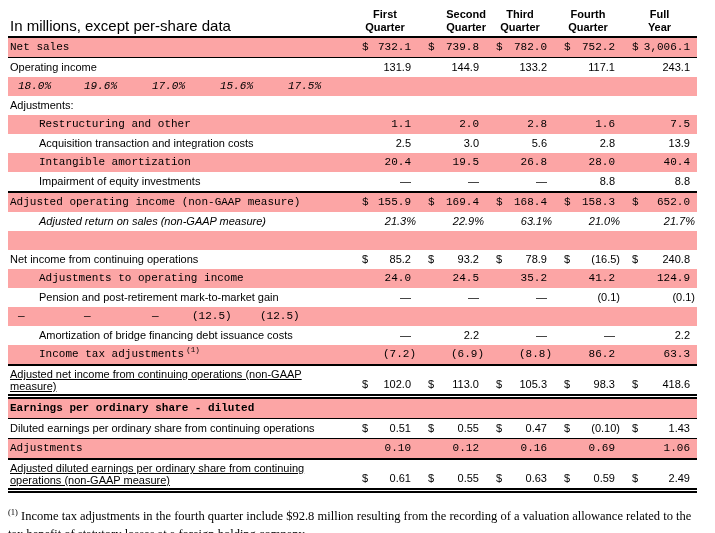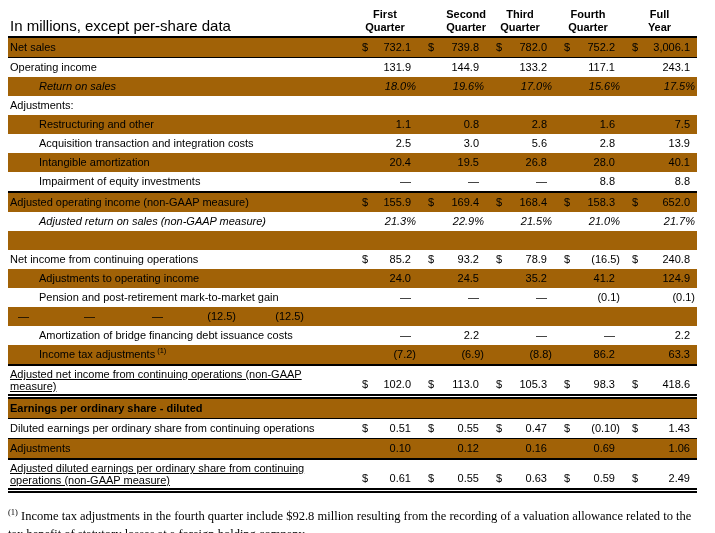--- a/index.html
+++ b/index.html
@@ -18,21 +18,21 @@
   .header-row .col-head:nth-child(2){width:66px;}
   .header-row .col-head:nth-child(3){width:68px;text-align:right;}
   .header-row .col-head:nth-child(4){width:68px;}
   .header-row .col-head:nth-child(5){width:68px;}
   .header-row .col-head:nth-child(6){width:75px;}
 
   
   .row{display:flex;min-height:19px;align-items:flex-end;font-size:11px;line-height:15px;box-sizing:border-box;}
   .row.italic{font-style:italic;}
   .row.bold{font-weight:bold;}
-  .bg-blue{background:#a16207;}
+  .bg-blue{background:#fca5a5;font-family:Liberation Mono, monospace;}
   .bb-thin{border-bottom:1px solid #000;}
   .bb-thick{border-bottom:2px solid #000;}
   .bb-double{border-bottom:5px double #000;}
   .cell{box-sizing:border-box;}
   .cell.label{width:344px;padding:2px 4px 2px 2px;}
   .cell.label.indent{padding-left:31px;}
   .two-line .cell.label{line-height:12px;text-decoration:underline;}
   .cell.money{display:flex;justify-content:space-between;padding:2px 7px 2px 10px;}
   .row .cell:nth-child(2){width:66px;}
   .row .cell:nth-child(3){width:68px;}
@@ -112,21 +112,20 @@
         <div class="cell money">
           <span class="dollar"></span>
           <span class="val">117.1</span>
         </div>
         <div class="cell money">
           <span class="dollar"></span>
           <span class="val">243.1</span>
         </div>
       </div>
       <div class="row bg-blue italic">
-        <div class="cell label indent">Return on sales</div>
         <div class="cell money">
           <span class="dollar"></span>
           <span class="val overhang">18.0%</span>
         </div>
         <div class="cell money">
           <span class="dollar"></span>
           <span class="val overhang">19.6%</span>
         </div>
         <div class="cell money">
           <span class="dollar"></span>
@@ -165,21 +164,21 @@
         </div>
       </div>
       <div class="row bg-blue">
         <div class="cell label indent">Restructuring and other</div>
         <div class="cell money">
           <span class="dollar"></span>
           <span class="val">1.1</span>
         </div>
         <div class="cell money">
           <span class="dollar"></span>
-          <span class="val">0.8</span>
+          <span class="val">2.0</span>
         </div>
         <div class="cell money">
           <span class="dollar"></span>
           <span class="val">2.8</span>
         </div>
         <div class="cell money">
           <span class="dollar"></span>
           <span class="val">1.6</span>
         </div>
         <div class="cell money">
@@ -223,21 +222,21 @@
         <div class="cell money">
           <span class="dollar"></span>
           <span class="val">26.8</span>
         </div>
         <div class="cell money">
           <span class="dollar"></span>
           <span class="val">28.0</span>
         </div>
         <div class="cell money">
           <span class="dollar"></span>
-          <span class="val">40.1</span>
+          <span class="val">40.4</span>
         </div>
       </div>
       <div class="row bb-thick">
         <div class="cell label indent">Impairment of equity investments</div>
         <div class="cell money">
           <span class="dollar"></span>
           <span class="val">—</span>
         </div>
         <div class="cell money">
           <span class="dollar"></span>
@@ -284,21 +283,21 @@
         <div class="cell money">
           <span class="dollar"></span>
           <span class="val overhang">21.3%</span>
         </div>
         <div class="cell money">
           <span class="dollar"></span>
           <span class="val overhang">22.9%</span>
         </div>
         <div class="cell money">
           <span class="dollar"></span>
-          <span class="val overhang">21.5%</span>
+          <span class="val overhang">63.1%</span>
         </div>
         <div class="cell money">
           <span class="dollar"></span>
           <span class="val overhang">21.0%</span>
         </div>
         <div class="cell money">
           <span class="dollar"></span>
           <span class="val overhang">21.7%</span>
         </div>
       </div>

